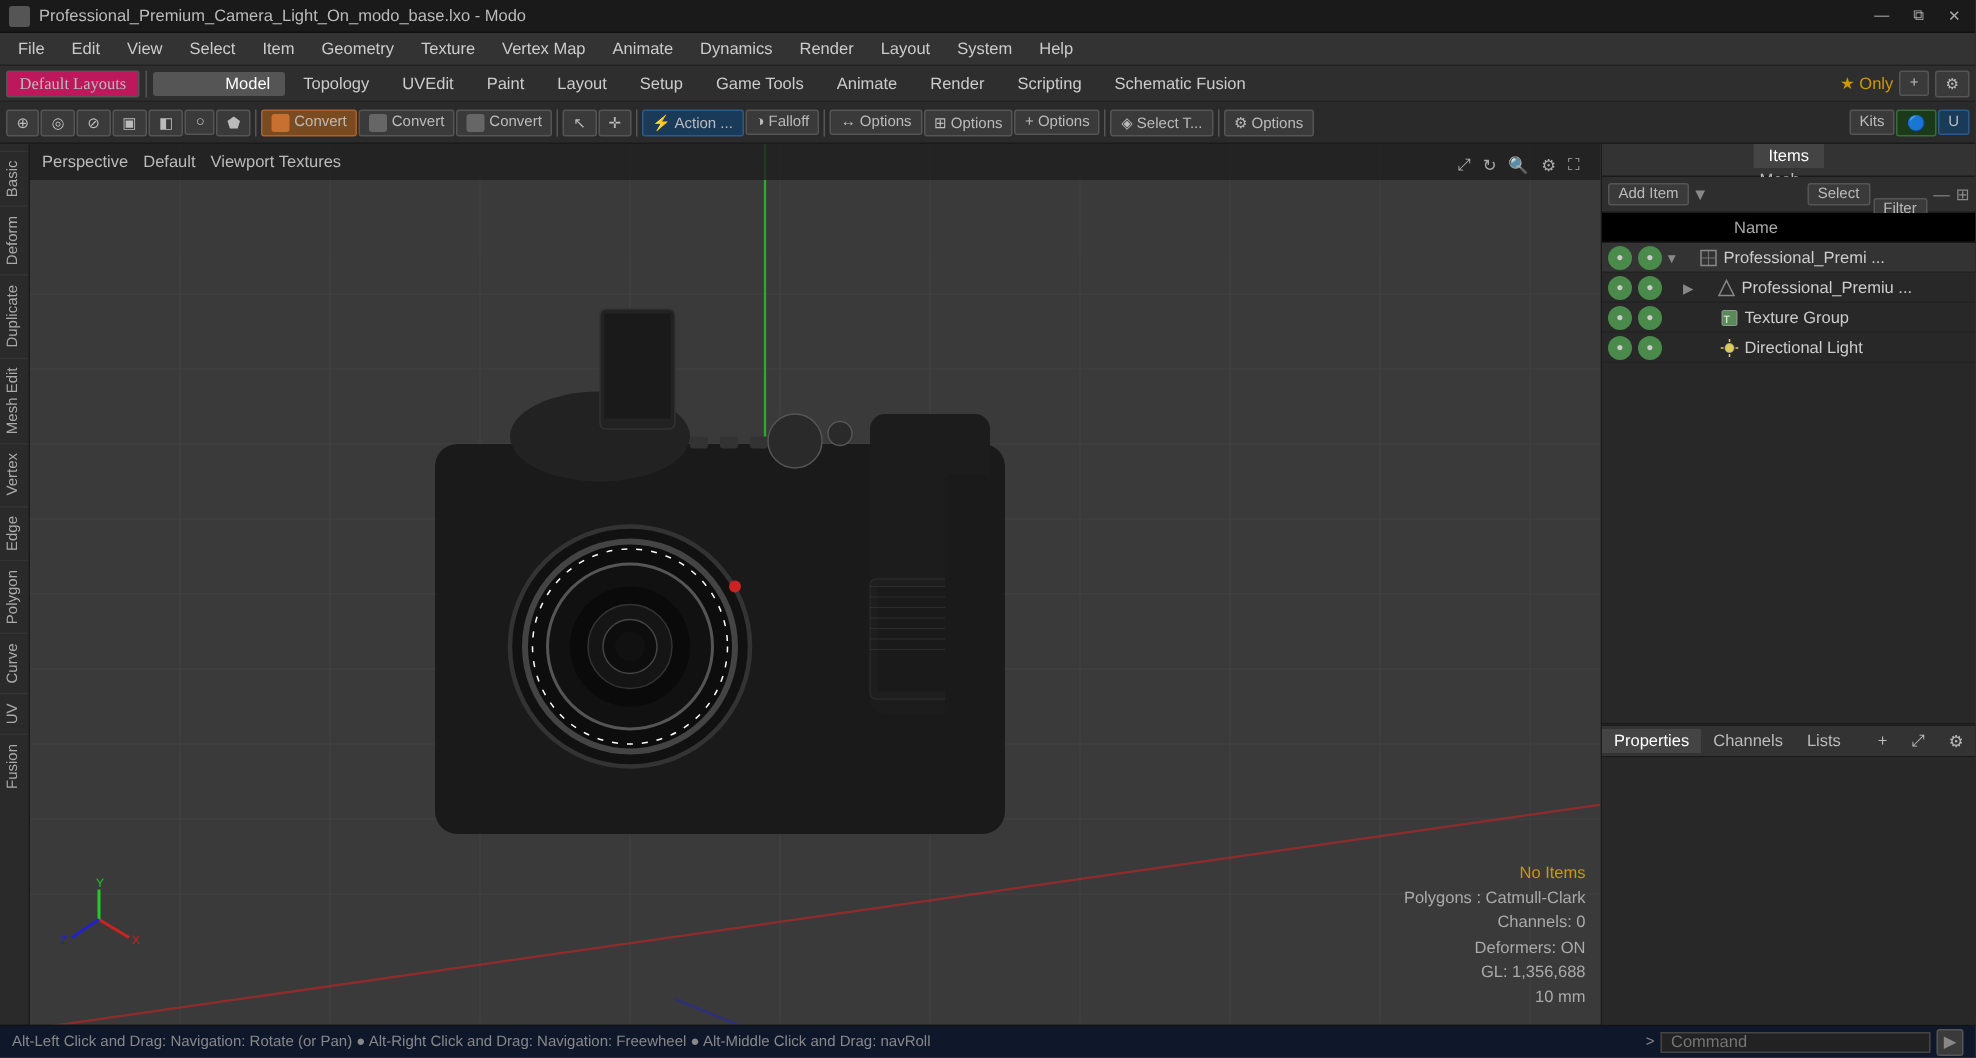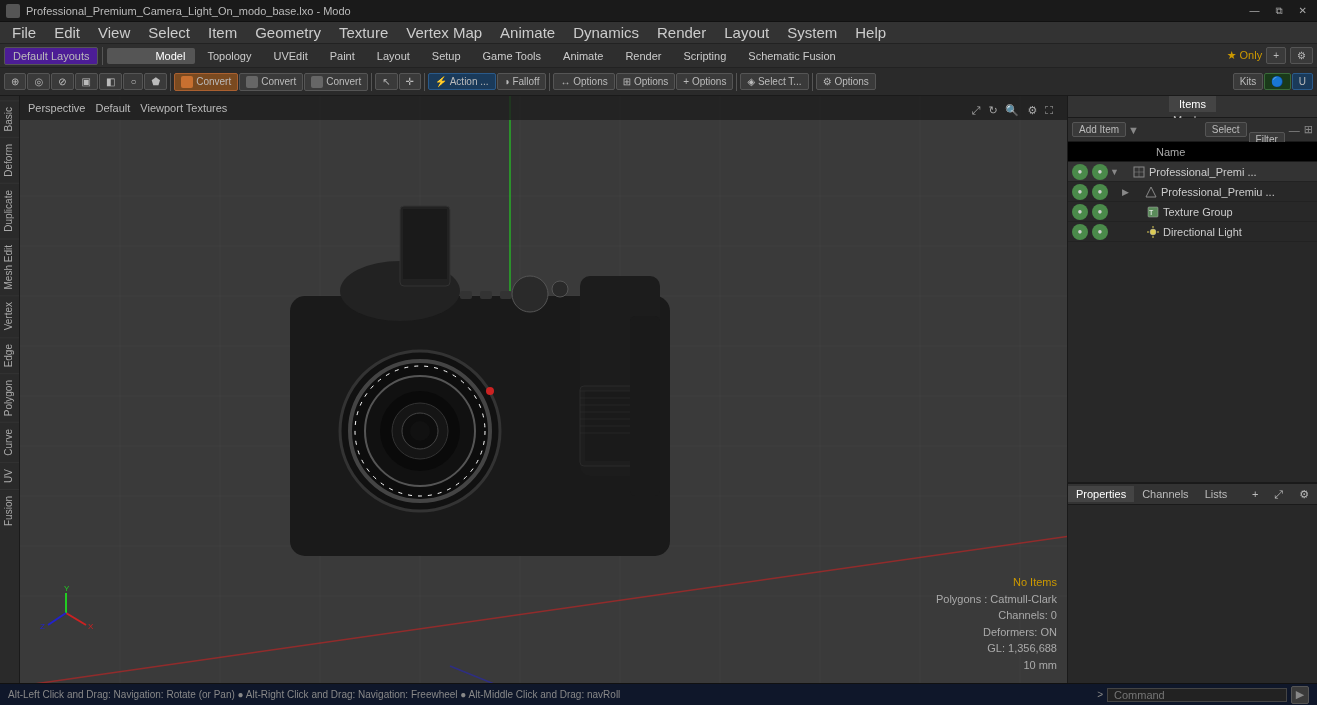--- a/index.html
+++ b/index.html
@@ -53,21 +53,21 @@
     #menu-bar {
       height: 22px;
       background: #333;
       display: flex;
       align-items: center;
       padding: 0 4px;
       gap: 2px;
       border-bottom: 1px solid #222;
     }
     .menu-item {
-      font-size: 15px;
+      font-size: 11px;
       color: #ccc;
       padding: 2px 8px;
       cursor: pointer;
       border-radius: 2px;
     }
 
     
     #layout-toolbar {
       height: 24px;
       background: #2e2e2e;
@@ -76,22 +76,23 @@
       padding: 0 4px;
       gap: 2px;
       border-bottom: 1px solid #222;
     }
     .layout-btn {
       font-size: 11px;
       color: #bbb;
       padding: 2px 8px;
       cursor: pointer;
       border-radius: 2px;
-      background: #4c1d95;
+      background: #be185d;
       border: 1px solid #555;
+      font-family: Liberation Serif, serif;
     }
     .tab-btn {
       font-size: 11px;
       color: #ccc;
       padding: 2px 10px;
       cursor: pointer;
       border-radius: 2px;
     }
     .tab-btn.active {
       background: #555;

